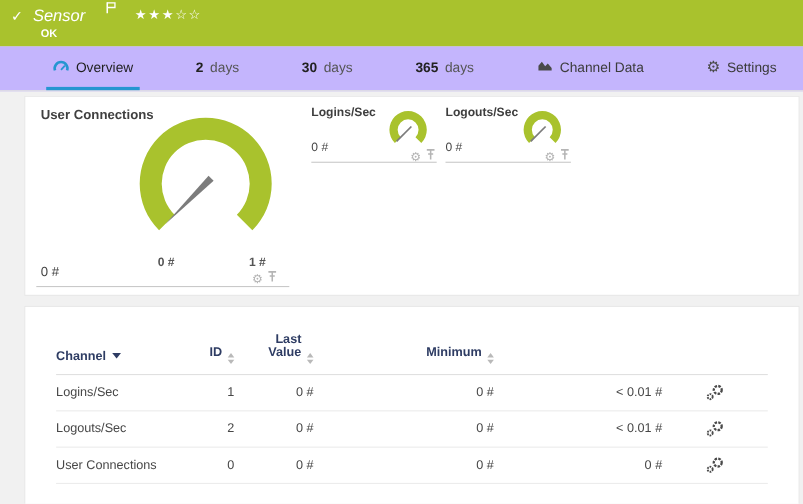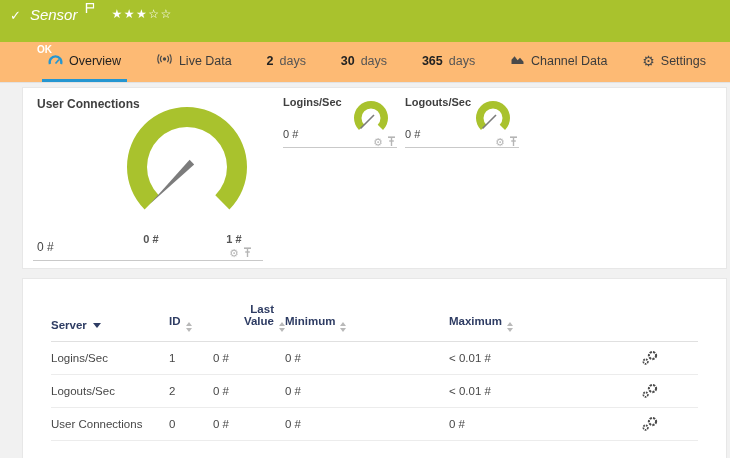--- a/index.html
+++ b/index.html
@@ -3,29 +3,29 @@
 <meta charset="utf-8">
 <style>
   * { margin:0; padding:0; box-sizing:border-box; }
   html,body { width:730px; height:458px; overflow:hidden; background:#f1f1f1;
               font-family:"Liberation Sans", sans-serif; }
 
   
   .topbar { height:42px; background:#a9c22d; color:#fff; position:relative; }
   .topbar-row { position:absolute; top:6px; left:10px; display:flex; align-items:baseline; }
   .check { font-size:13px; font-weight:bold; margin-right:9px; font-family:"DejaVu Sans",sans-serif; }
-  .kind { font-style:italic; font-size:15px; margin-right:3px; }
+  .kind { font-style:italic; font-size:15px; margin-right:14px; }
   .title { font-size:17px; font-weight:bold; letter-spacing:.2px; }
   .flagwrap { margin-left:5px; position:relative; top:-6px; }
   .stars { margin-left:16px; font-size:12px; letter-spacing:1.5px; position:relative; top:-2px;
            font-family:"DejaVu Sans",sans-serif; cursor:pointer; }
-  .okline { position:absolute; top:26px; left:37px; font-size:10px; font-weight:bold;margin-top:18px; }
-
-  
-  .tabbar { height:41px; background:#fdba74; border-bottom:1px solid #e2e2e2;
+  .okline { position:absolute; top:26px; left:37px; font-size:10px; font-weight:bold; }
+
+  
+  .tabbar { height:41px; background:#c4b5fd; border-bottom:1px solid #e2e2e2;
             display:flex; justify-content:space-between; padding:0 18px 0 42px; }
   .tab { display:flex; align-items:center; gap:6px; font-size:12.5px; color:#3c3c3c;
          padding:0 6px; cursor:pointer; border-bottom:3px solid transparent; }
   .tab.active { border-bottom-color:#2596d1; color:#1f1f1f; }
   .tab .num { font-weight:bold; color:#222; }
   .tab .days { color:#555; }
   .gearglyph { font-family:"DejaVu Sans",sans-serif; font-size:14px; color:#4a4a4a; line-height:1; }
 
   
   .content { padding:4px 0 0 22px; }
@@ -42,21 +42,21 @@
   .uline { border-top:1px solid #c9c9c9; height:0; }
   .mini-icons { display:flex; align-items:center; gap:4px; }
   .gear-sm { font-family:"DejaVu Sans",sans-serif; font-size:11px; color:#b5b5b5; line-height:1; cursor:pointer; }
 
   
   .thead, .trow { display:grid; grid-template-columns:118px 44px 72px 164px 153px 1fr; }
   .thead { align-items:end; padding:6px 0 10px 0; border-bottom:1px solid #e0e0e0;
            color:#2e3c63; font-size:11.5px; font-weight:bold; }
   .trow { align-items:center; padding:8px 0; border-bottom:1px solid #ececec;
           font-size:11.5px; color:#474747; cursor:pointer; }
-  .cr { }
+  .cr { text-align:right; }
   .hcell { white-space:nowrap; }
   .hc-last { text-align:right; }
   .hc-lastwrap { display:inline-block; width:42px; text-align:right; white-space:normal; }
   .caret-down { display:inline-block; width:0; height:0; border-left:4px solid transparent;
                 border-right:4px solid transparent; border-top:5px solid #2e3c63;
                 margin-left:6px; position:relative; top:-1px; }
   .sort { display:inline-flex; flex-direction:column; gap:2px; margin-left:5px;
           position:relative; top:1px; cursor:pointer; }
   .sort i { display:block; width:0; height:0; border-left:3.5px solid transparent; border-right:3.5px solid transparent; }
   .sort .up { border-bottom:4px solid #b9b9b9; }
@@ -85,32 +85,20 @@
   <div class="tab active">
     <span>
       <svg width="15" height="13" viewBox="0 0 15 13">
         <path d="M2 11 A5.8 5.8 0 1 1 13 11" fill="none" stroke="#2596d1" stroke-width="2.4"></path>
         <path d="M7.5 10.5 L11 6.6" stroke="#2596d1" stroke-width="1.6"></path>
       </svg>
     </span>
     <span>Overview</span>
   </div>
   <div class="tab">
-    <span>
-      <svg width="17" height="12" viewBox="0 0 17 12">
-        <circle cx="8.5" cy="6" r="1.7" fill="#4a4a4a"></circle>
-        <path d="M5.6 2.9 C4.3 4.6 4.3 7.4 5.6 9.1" fill="none" stroke="#4a4a4a" stroke-width="1.2"></path>
-        <path d="M3.2 1.3 C1.3 3.9 1.3 8.1 3.2 10.7" fill="none" stroke="#4a4a4a" stroke-width="1.2"></path>
-        <path d="M11.4 2.9 C12.7 4.6 12.7 7.4 11.4 9.1" fill="none" stroke="#4a4a4a" stroke-width="1.2"></path>
-        <path d="M13.8 1.3 C15.7 3.9 15.7 8.1 13.8 10.7" fill="none" stroke="#4a4a4a" stroke-width="1.2"></path>
-      </svg>
-    </span>
-    <span>Live Data</span>
-  </div>
-  <div class="tab">
     <span class="num">2</span>
     <span class="days">days</span>
   </div>
   <div class="tab">
     <span class="num">30</span>
     <span class="days">days</span>
   </div>
   <div class="tab">
     <span class="num">365</span>
     <span class="days">days</span>
@@ -196,46 +184,40 @@
           <path d="M2.2 5 H6.8" stroke="#b5b5b5" stroke-width="1.4"></path>
         </svg>
       </span>
     </div>
     <div class="abs uline" style="left:382px; top:59px; width:114px;"></div>
   </div>
 
   <div class="panel panel2">
     <div class="thead">
       <div class="hcell">
-        <span>Server</span><span class="caret-down"></span>
+        <span>Channel</span><span class="caret-down"></span>
       </div>
       <div class="hcell cr">
         <span>ID</span><span class="sort">
             <i class="up"></i>
             <i class="dn"></i>
           </span>
       </div>
       <div class="hcell hc-last">
         <span class="hc-lastwrap">Last Value</span><span class="sort">
             <i class="up"></i>
             <i class="dn"></i>
           </span>
       </div>
       <div class="hcell cr">
         <span>Minimum</span><span class="sort">
             <i class="up"></i>
             <i class="dn"></i>
           </span>
       </div>
-      <div class="hcell cr">
-        <span>Maximum</span><span class="sort">
-            <i class="up"></i>
-            <i class="dn"></i>
-          </span>
-      </div>
       <div></div>
     </div>
 
 
     <div class="trow">
       <div>Logins/Sec</div>
       <div class="cr">1</div>
       <div class="cr">0 #</div>
       <div class="cr">0 #</div>
       <div class="cr">&lt; 0.01 #</div>

